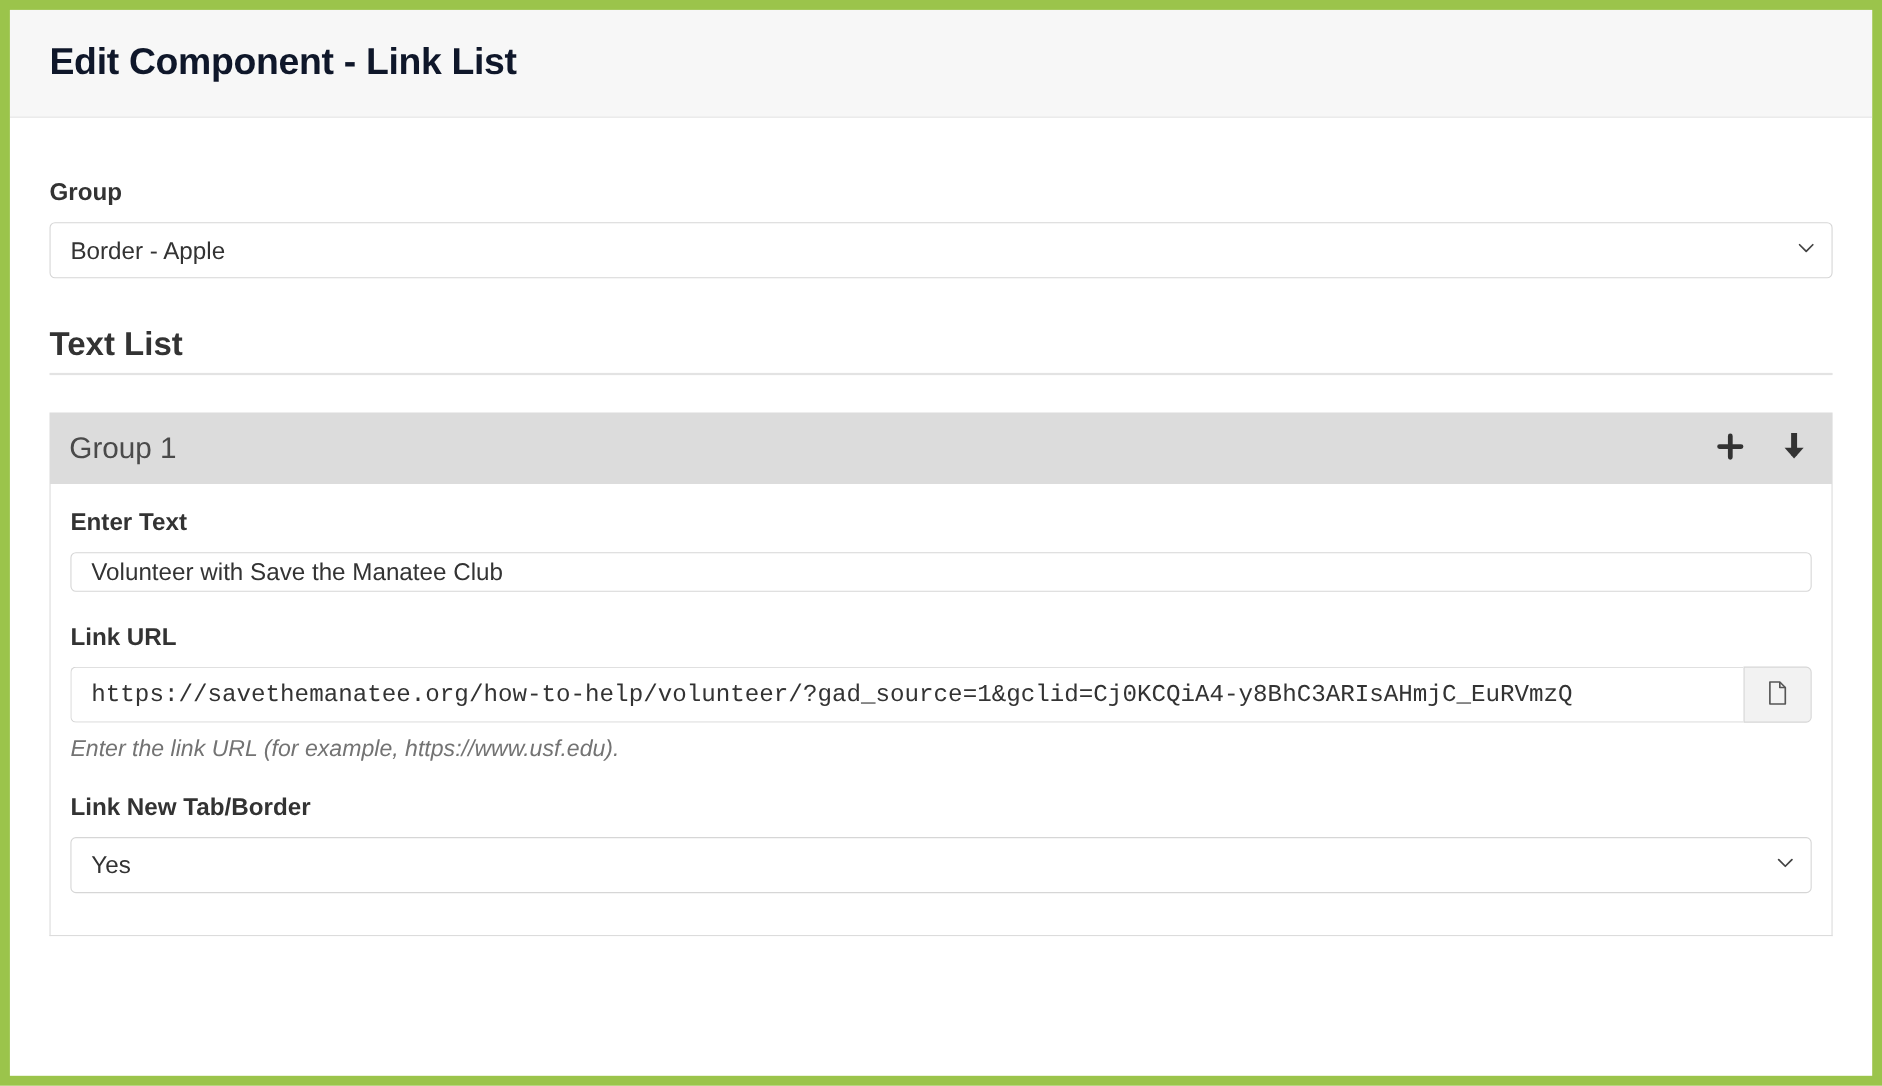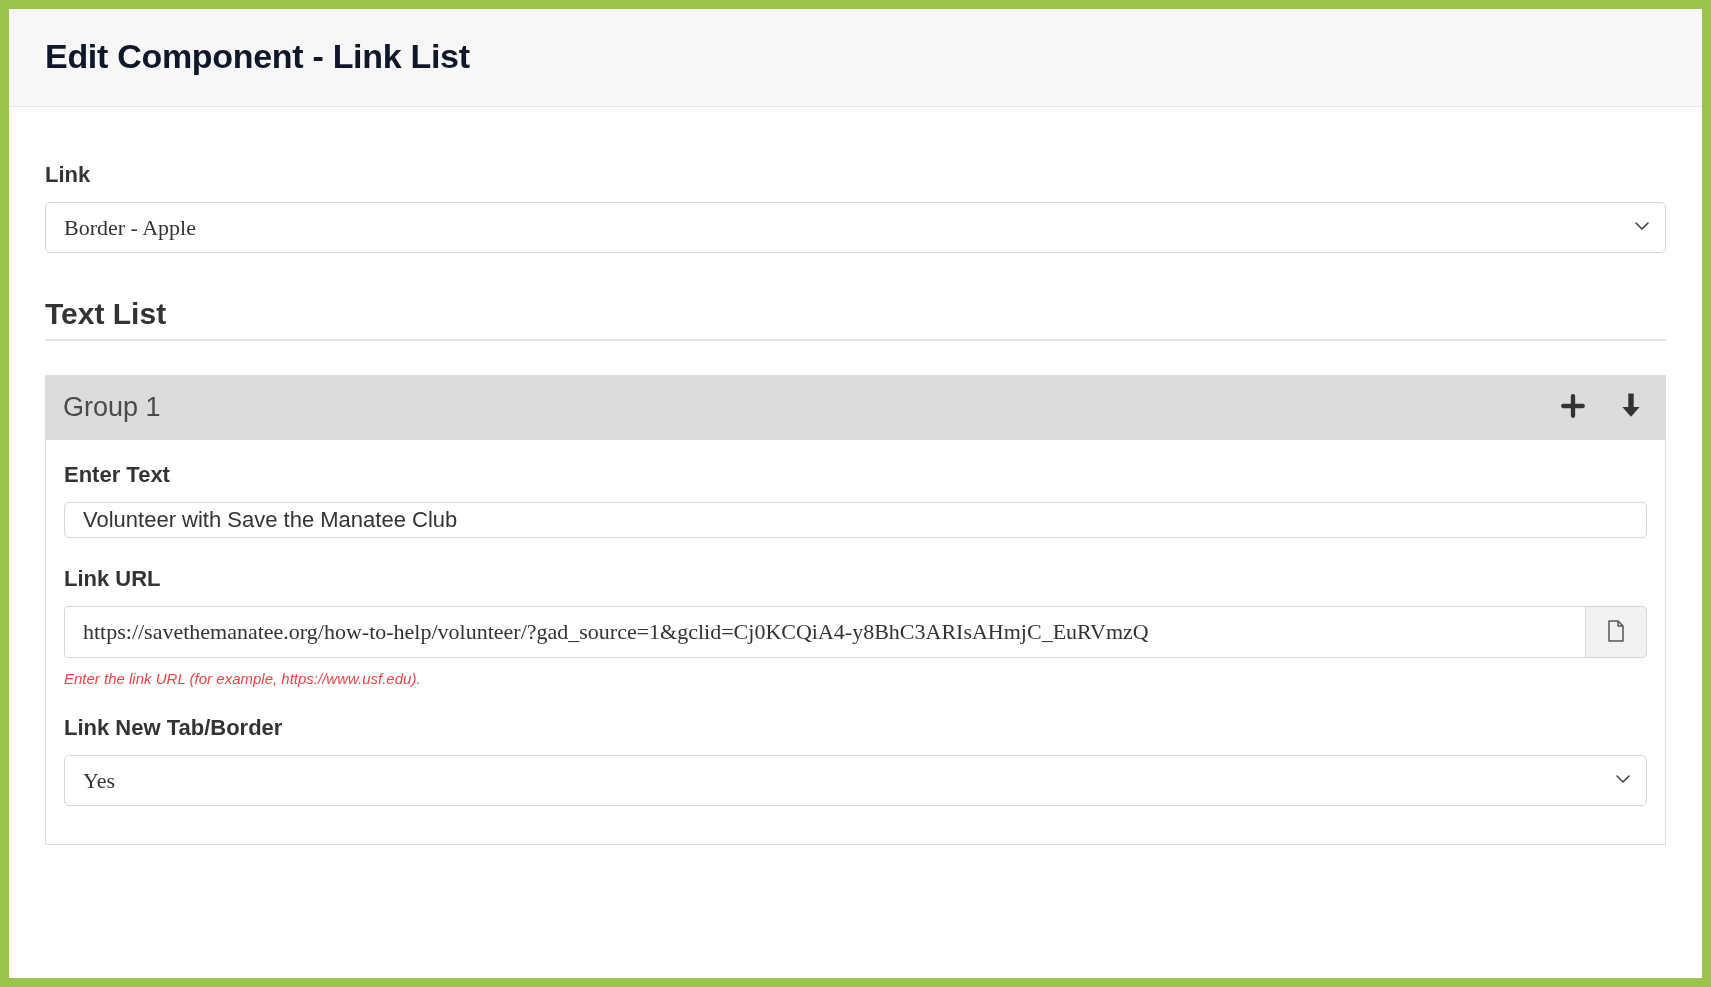--- a/index.html
+++ b/index.html
@@ -34,21 +34,20 @@
     .field-label {
       font-size: 22px;
       font-weight: 700;
       color: #333333;
       margin-bottom: 14px;
       display: block;
     }
     .select-wrapper {
       position: relative;
       width: 100%;
-      font-family: Liberation Serif, serif;
     }
     .select-input {
       width: 100%;
       font-size: 22px;
       color: #333333;
       padding: 12px 40px 12px 18px;
       border: 1px solid #d6d6d6;
       border-radius: 5px;
       background: #ffffff;
       appearance: none;
@@ -128,53 +127,53 @@
     }
     .url-input {
       flex: 1;
       font-size: 22px;
       color: #333333;
       padding: 12px 18px;
       border: 1px solid #d6d6d6;
       border-right: none;
       border-radius: 5px 0 0 5px;
       background: #ffffff;
-      font-family: Liberation Serif, serif;
+      font-family: Liberation Mono, monospace;
       min-width: 0;
     }
     .url-btn {
       width: 62px;
       border: 1px solid #d6d6d6;
       border-radius: 0 5px 5px 0;
       background: #f2f2f2;
       cursor: pointer;
       display: flex;
       align-items: center;
       justify-content: center;
       color: #555;
     }
     .hint-text {
-      font-size: 15px;
+      font-size: 21px;
       font-style: italic;
-      color: #ef4444;
+      color: #737373;
       margin-top: 12px;
     }
   </style>
 </head>
 <body>
 
 <div class="frame">
   <div class="header">
     <h1>Edit Component - Link List</h1>
   </div>
 
   <div class="content">
 
     <div class="field-block">
-      <label class="field-label">Link</label>
+      <label class="field-label">Group</label>
       <div class="select-wrapper">
         <select class="select-input">
           <option>Border - Apple</option>
         </select>
         <span class="chevron-down">
           <svg width="16" height="16" viewBox="0 0 16 16">
               <path d="M2 5 L8 11 L14 5" stroke="currentColor" stroke-width="1.6" fill="none" stroke-linecap="round" stroke-linejoin="round"></path>
             </svg>
         </span>
       </div>

